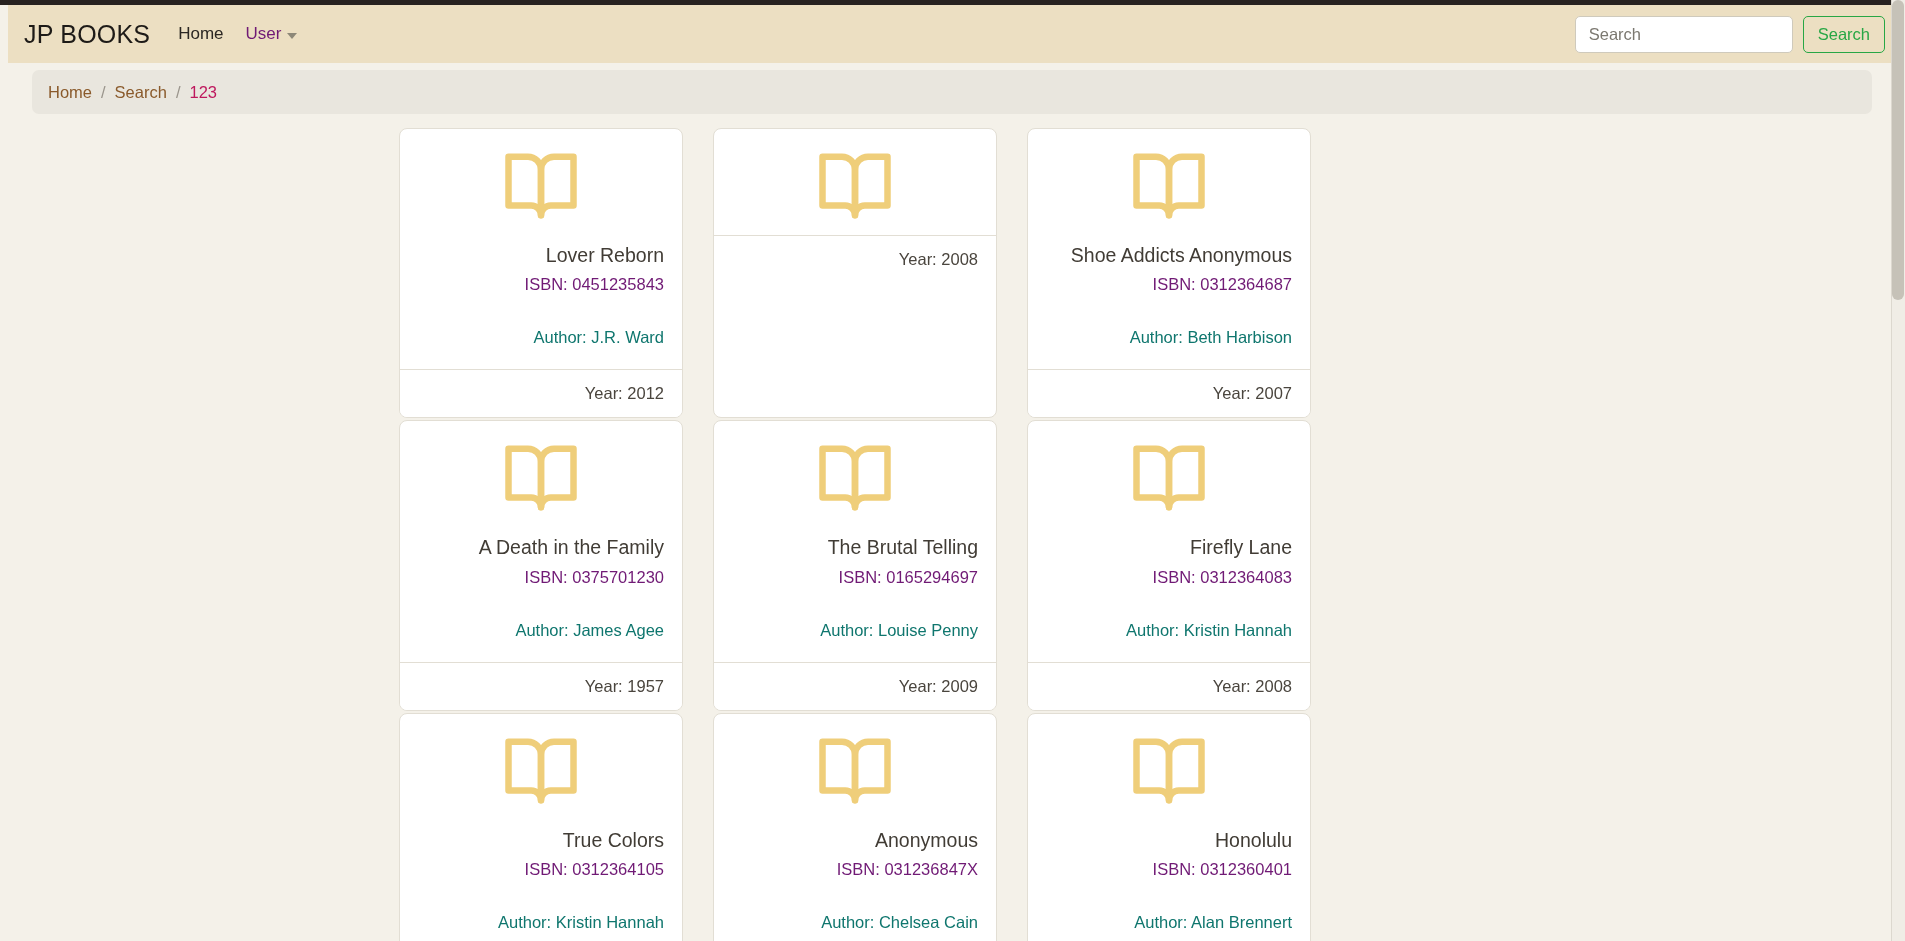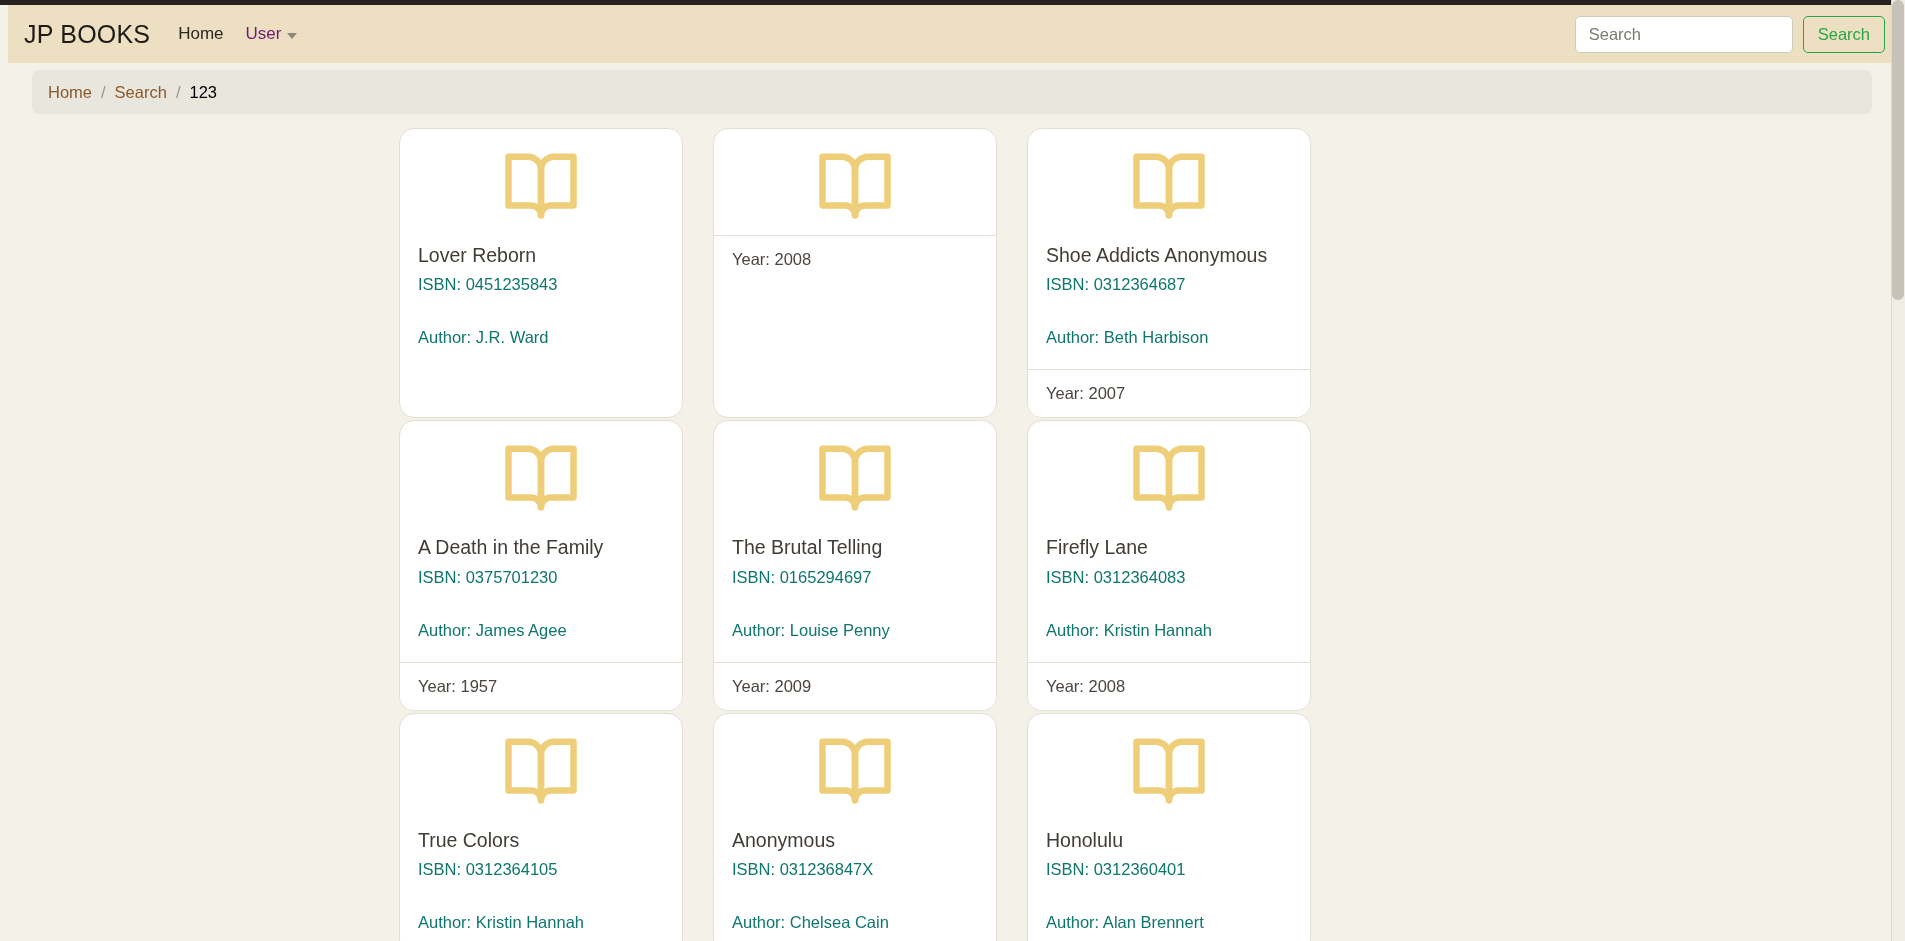--- a/index.html
+++ b/index.html
@@ -85,61 +85,62 @@
     position: absolute;
     top: 70px; left: 32px;
     width: 1840px; height: 44px;
     background: #e9e6de;
     border-radius: 7px;
     display: flex; align-items: center;
     padding: 0 16px;
     font-size: 16.5px;
   }
   .crumb { color: #8a5a2b; text-decoration: none; }
-  .crumb.active { color: #000000; }
+  .crumb.active { color: #be185d; }
   .crumb-sep { color: #9a958c; margin: 0 9px; }
 
   
   .grid {
     position: absolute;
     top: 128px; left: 399px;
     width: 928px;
     display: grid;
     grid-template-columns: repeat(3, 284px);
     column-gap: 30px;
     row-gap: 0px;
   }
   .card {
     background: #ffffff;
     border: 1px solid #e2ded4;
-    border-radius: 15px;
+    border-radius: 8px;
     display: flex; flex-direction: column;
     overflow: hidden;
     margin-bottom: 2px;
+    text-align: right;
   }
   .card-icon-wrap {
     padding: 18px 0 10px 0;
     display: flex; justify-content: center;
   }
   .book-icon { display: block; }
   .card-body {
     padding: 8px 18px 22px 18px;
     flex: 1;
   }
   .card-title {
     font-size: 19.5px;
     color: #413c35;
     margin: 0 0 7px 0;
     line-height: 1.3;
     font-weight: normal;
     white-space: nowrap;
   }
   .card-isbn {
     font-size: 16.5px;
-    color: #0f766e;
+    color: #701a75;
     margin: 0 0 34px 0;
   }
   .card-author {
     font-size: 16.5px;
     color: #0f766e;
     margin: 0;
   }
   .card-footer {
     border-top: 1px solid #e2ded4;
     padding: 14px 18px;
@@ -196,20 +197,21 @@
       <svg class="book-icon" width="78" height="78" viewBox="0 0 24 24" fill="none" stroke="#efce7a" stroke-width="2" stroke-linecap="round" stroke-linejoin="round">
         <path d="M2 3h6a4 4 0 0 1 4 4v14a3 3 0 0 0-3-3H2z"></path>
         <path d="M22 3h-6a4 4 0 0 0-4 4v14a3 3 0 0 1 3-3h7z"></path>
       </svg>
     </div>
     <div class="card-body">
       <h5 class="card-title">Lover Reborn</h5>
       <p class="card-isbn">ISBN: 0451235843</p>
       <p class="card-author">Author: J.R. Ward</p>
     </div>
+    <div class="card-footer">Year: 2012</div>
   </div>
 
   <div class="card">
     <div class="card-icon-wrap">
       <svg class="book-icon" width="78" height="78" viewBox="0 0 24 24" fill="none" stroke="#efce7a" stroke-width="2" stroke-linecap="round" stroke-linejoin="round">
         <path d="M2 3h6a4 4 0 0 1 4 4v14a3 3 0 0 0-3-3H2z"></path>
         <path d="M22 3h-6a4 4 0 0 0-4 4v14a3 3 0 0 1 3-3h7z"></path>
       </svg>
     </div>
     <div class="card-footer">Year: 2008</div>

